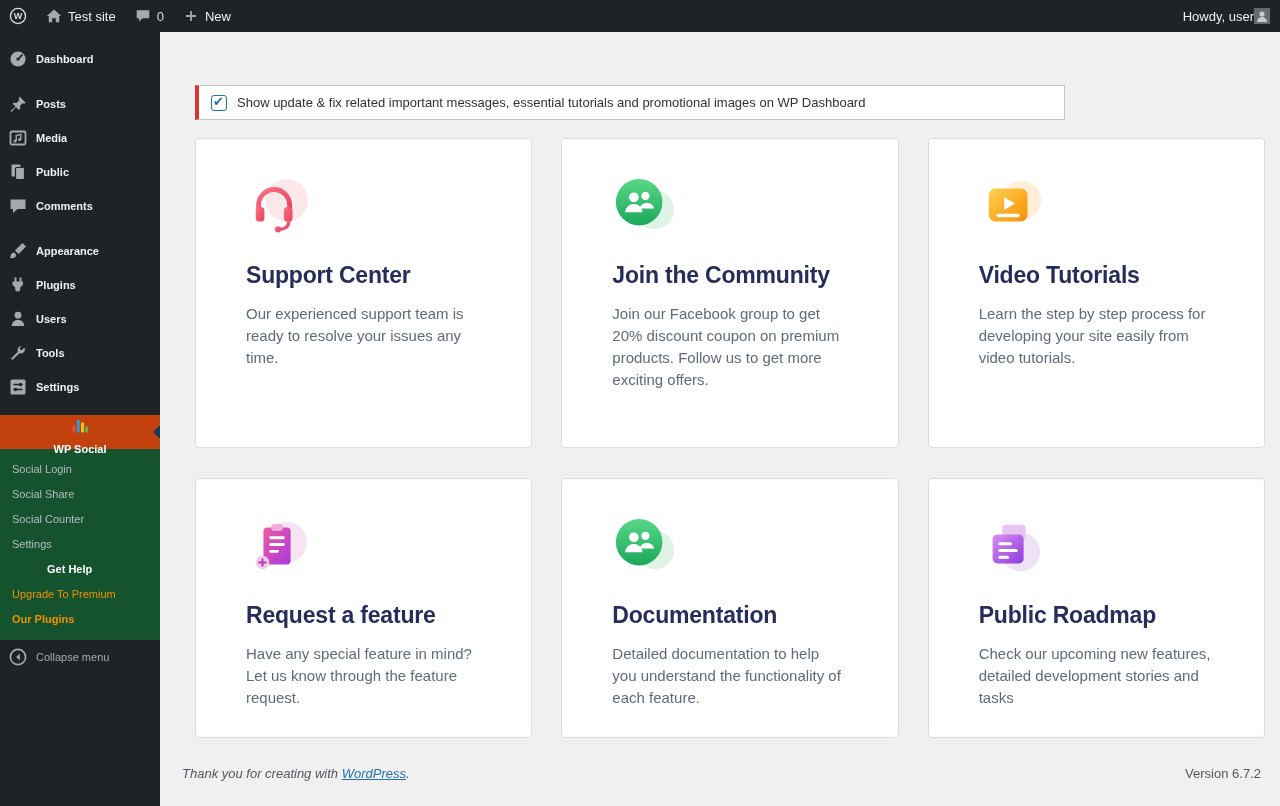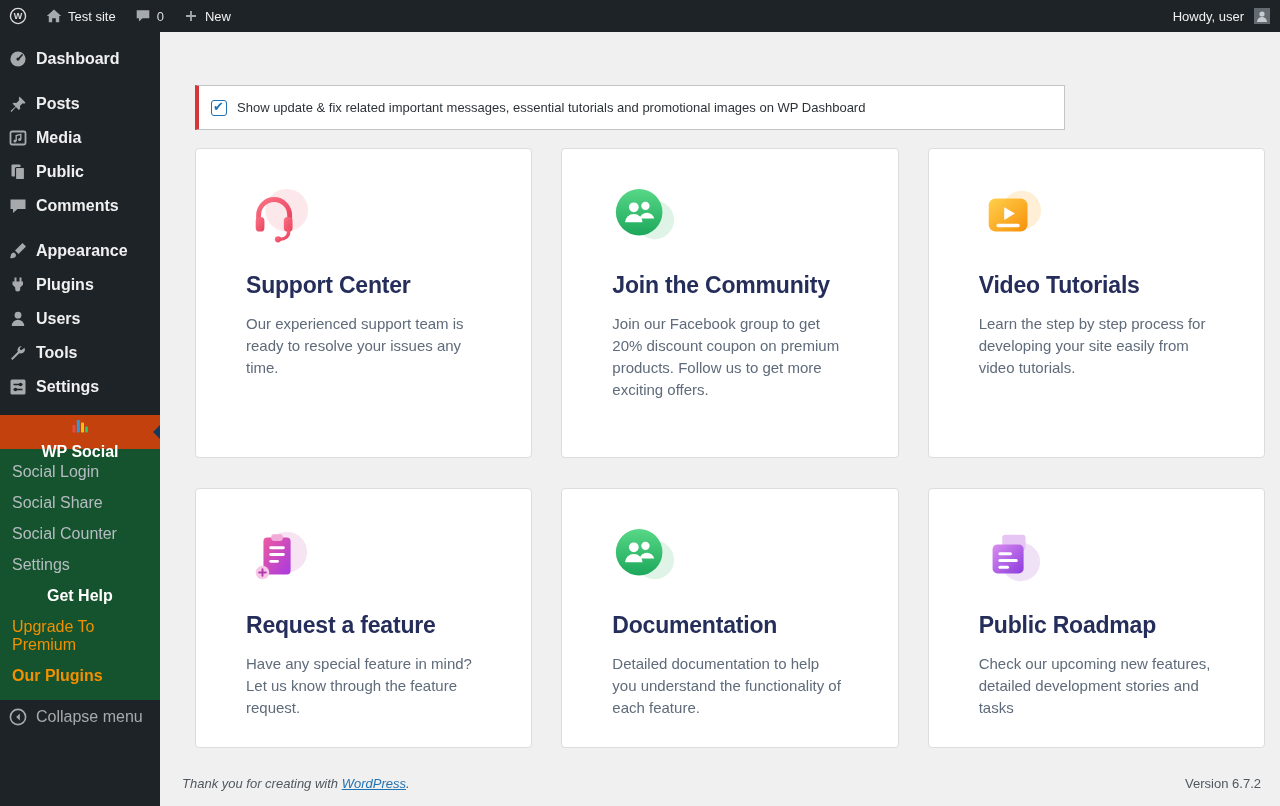--- a/index.html
+++ b/index.html
@@ -16,28 +16,28 @@
   .admin-bar {
     position: absolute; top:0; left:0; right:0; height:32px;
     background:#1d2327; color:#f0f0f1;
     display:flex; align-items:center;
     font-size:13px; z-index:20;
   }
   .ab-left { display:flex; align-items:center; height:100%; }
   .ab-item { display:flex; align-items:center; gap:5px; padding:0 9px; height:100%; cursor:pointer; }
   .abi { width:18px; height:18px; display:block; }
   .ab-count { color:#dcdcde; }
-  .ab-right { margin-left:auto; display:flex; align-items:center; gap:10px; padding-right:10px; height:100%; cursor:pointer; }
+  .ab-right { margin-left:auto; display:flex; align-items:center; gap:0; padding-right:10px; height:100%; cursor:pointer; }
   .avatar { width:16px; height:16px; display:block; overflow:hidden; }
   .avatar svg { display:block; }
 
   
   .sidebar {
     position:absolute; top:32px; left:0; bottom:0; width:160px;
-    background:#1d2327; color:#f0f0f1; font-size:16px;
+    background:#1d2327; color:#f0f0f1; font-size:11px;
     z-index:10;
   }
   .menu { padding-top:10px; }
   .menu-item {
     display:flex; align-items:center; gap:8px;
     height:34px; padding:0 8px; cursor:pointer;
     color:#f0f0f1; font-weight:600;
   }
   .mi { width:20px; height:20px; flex:0 0 20px; display:block; }
   .menu-sep { height:11px; }
@@ -65,21 +65,21 @@
   }
 
   
   .main {
     position:absolute; top:32px; left:160px; right:0; bottom:0;
     background:#f0f0f1; overflow:hidden;
   }
   .content { padding:53px 15px 0 35px; }
 
   .notice {
-    width:870px; height:45px;
+    width:870px; height:35px;
     background:#fff; border:1px solid #c3c4c7; border-left:4px solid #d63638;
     display:flex; align-items:center; gap:10px; padding:0 12px;
   }
   .notice input[type="checkbox"] {
     -webkit-appearance:none; appearance:none;
     width:16px; height:16px; flex:0 0 16px;
     border:1px solid #2271b1; border-radius:3px; background:#fff;
     position:relative; cursor:pointer;
   }
   .notice input[type="checkbox"]:checked::before {

